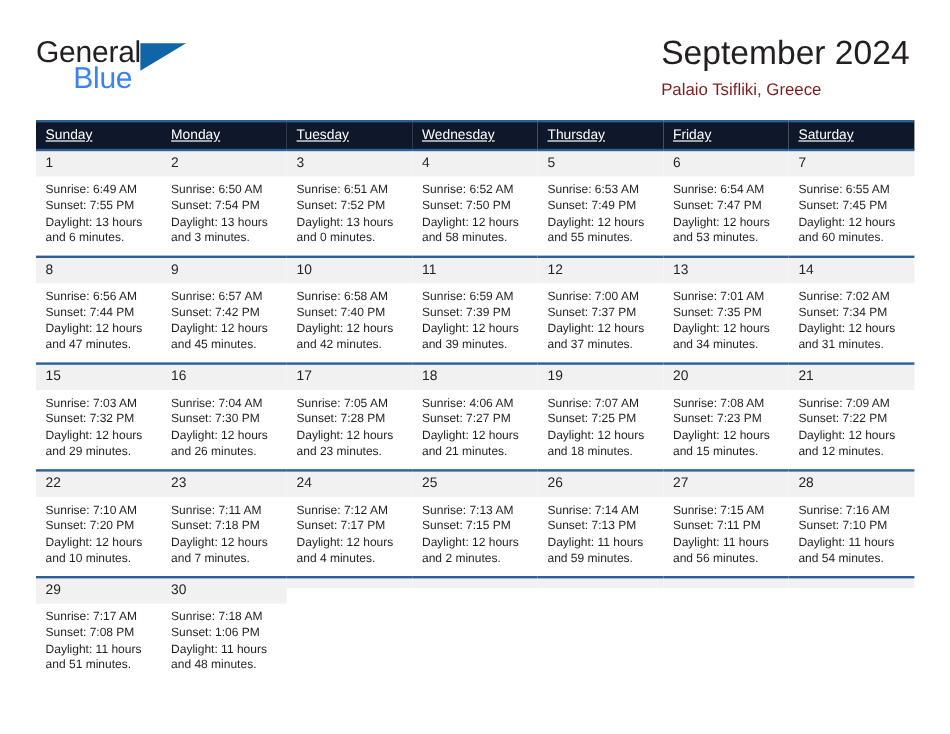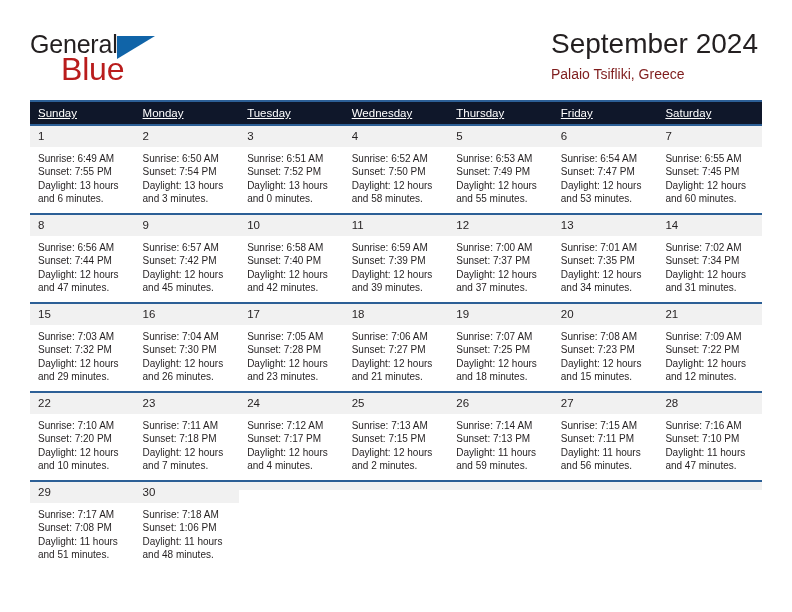--- a/index.html
+++ b/index.html
@@ -43,23 +43,23 @@
     top: 4px;
     font-size: 25px;
     letter-spacing: -0.2px;
     color: #231f20;
     font-family: "Liberation Sans", sans-serif;
   }
   .brand-blue {
     position: absolute;
     left: 31px;
     top: 25px;
-    font-size: 32px;
+    font-size: 25px;
     letter-spacing: -0.2px;
-    color: #b91c1c;
+    color: #3b82f6;
     font-family: "Liberation Sans", sans-serif;
   }
   .brand-triangle {
     position: absolute;
     left: 87px;
     top: 8px;
     width: 0;
     height: 0;
     border-left: 38px solid #1064a8;
     border-bottom: 23px solid transparent;
@@ -310,21 +310,21 @@
             <div class="daynum">17</div>
             <div class="info">
               <div>Sunrise: 7:05 AM</div>
               <div>Sunset: 7:28 PM</div>
               <div class="daylight">Daylight: 12 hours and 23 minutes.</div>
             </div>
           </td>
           <td>
             <div class="daynum">18</div>
             <div class="info">
-              <div>Sunrise: 7:06 AM</div>
+              <div>Sunrise: 4:06 AM</div>
               <div>Sunset: 7:27 PM</div>
               <div class="daylight">Daylight: 12 hours and 21 minutes.</div>
             </div>
           </td>
           <td>
             <div class="daynum">19</div>
             <div class="info">
               <div>Sunrise: 7:07 AM</div>
               <div>Sunset: 7:25 PM</div>
               <div class="daylight">Daylight: 12 hours and 18 minutes.</div>
@@ -394,21 +394,21 @@
               <div>Sunrise: 7:15 AM</div>
               <div>Sunset: 7:11 PM</div>
               <div class="daylight">Daylight: 11 hours and 56 minutes.</div>
             </div>
           </td>
           <td>
             <div class="daynum">28</div>
             <div class="info">
               <div>Sunrise: 7:16 AM</div>
               <div>Sunset: 7:10 PM</div>
-              <div class="daylight">Daylight: 11 hours and 47 minutes.</div>
+              <div class="daylight">Daylight: 11 hours and 54 minutes.</div>
             </div>
           </td>
         </tr>
         <tr>
           <td>
             <div class="daynum">29</div>
             <div class="info">
               <div>Sunrise: 7:17 AM</div>
               <div>Sunset: 7:08 PM</div>
               <div class="daylight">Daylight: 11 hours and 51 minutes.</div>

